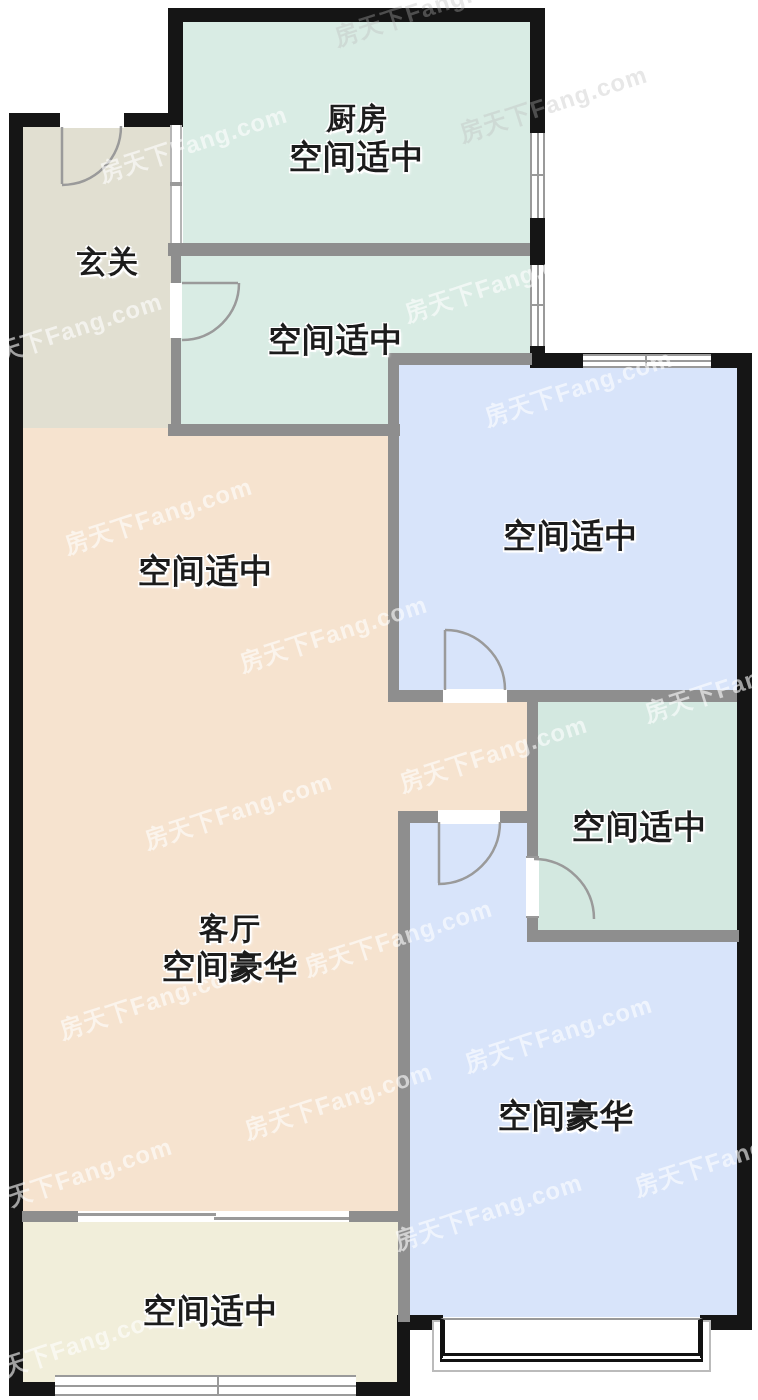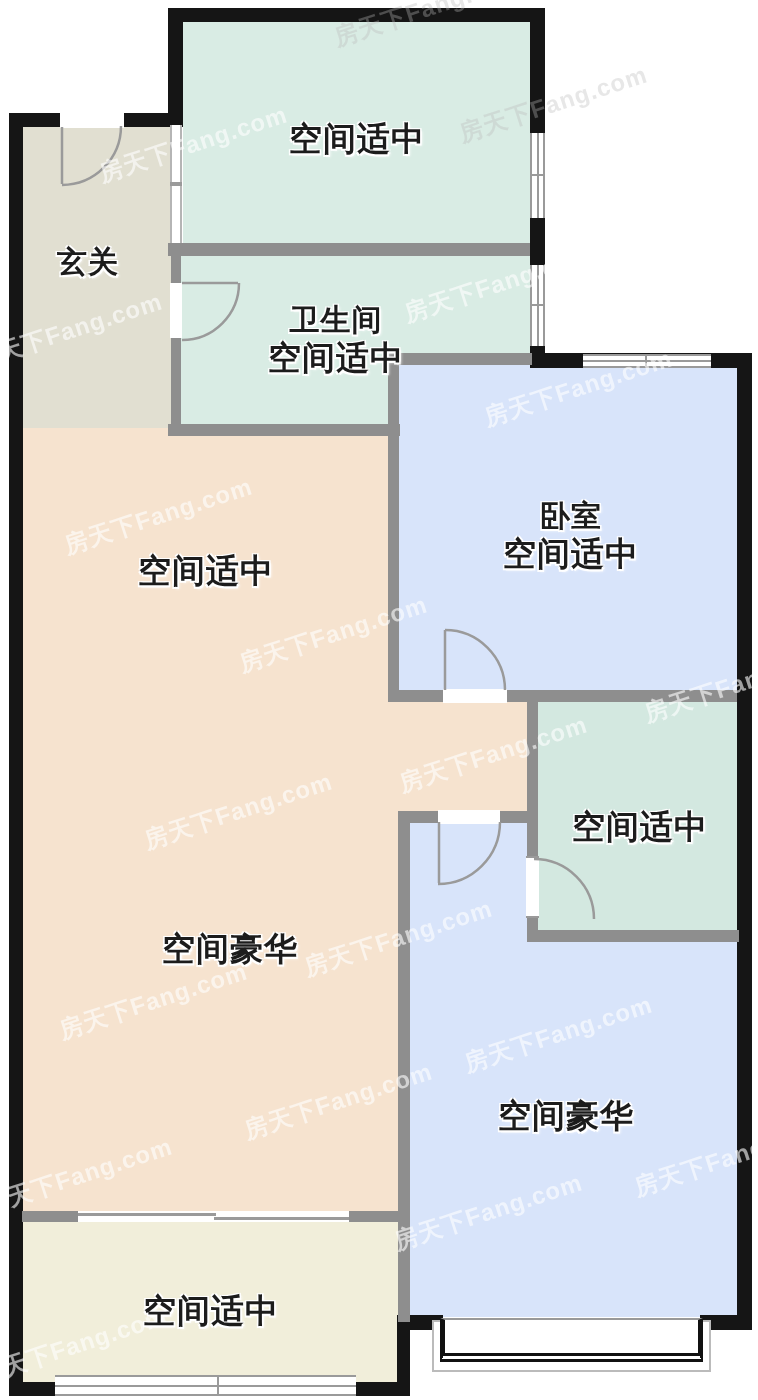--- a/index.html
+++ b/index.html
@@ -116,41 +116,41 @@
       <path d="M 239 283 A 57 57 0 0 1 182 340"></path>
       <line x1="182" y1="283" x2="238" y2="283"></line>
       <path d="M 445 630 A 60 60 0 0 1 505 690"></path>
       <line x1="445" y1="630" x2="445" y2="690"></line>
       <path d="M 500 822 A 62 62 0 0 1 438 884"></path>
       <line x1="439" y1="822" x2="439" y2="883"></line>
       <path d="M 534 859 A 60 60 0 0 1 594 919"></path>
     </g>
   </svg>
 
-  <div class="room-label" style="left:88px;top:262px;">
+  <div class="room-label" style="left:108px;top:262px;">
     <div class="nm">玄关</div>
   </div>
   <div class="room-label" style="left:357px;top:139px;">
+    <div class="nm">厨房</div>
     <div class="ql">空间适中</div>
   </div>
   <div class="room-label" style="left:336px;top:340px;">
-    <div class="nm">卫生间</div>
     <div class="ql">空间适中</div>
   </div>
   <div class="room-label" style="left:571px;top:536px;">
-    <div class="nm">卧室</div>
     <div class="ql">空间适中</div>
   </div>
   <div class="room-label" style="left:206px;top:571px;">
     <div class="ql">空间适中</div>
   </div>
   <div class="room-label" style="left:640px;top:827px;">
     <div class="ql">空间适中</div>
   </div>
   <div class="room-label" style="left:230px;top:949px;">
+    <div class="nm">客厅</div>
     <div class="ql">空间豪华</div>
   </div>
   <div class="room-label" style="left:566px;top:1116px;">
     <div class="ql">空间豪华</div>
   </div>
   <div class="room-label" style="left:211px;top:1311px;">
     <div class="ql">空间适中</div>
   </div>
 
   <div id="wm-layer">

